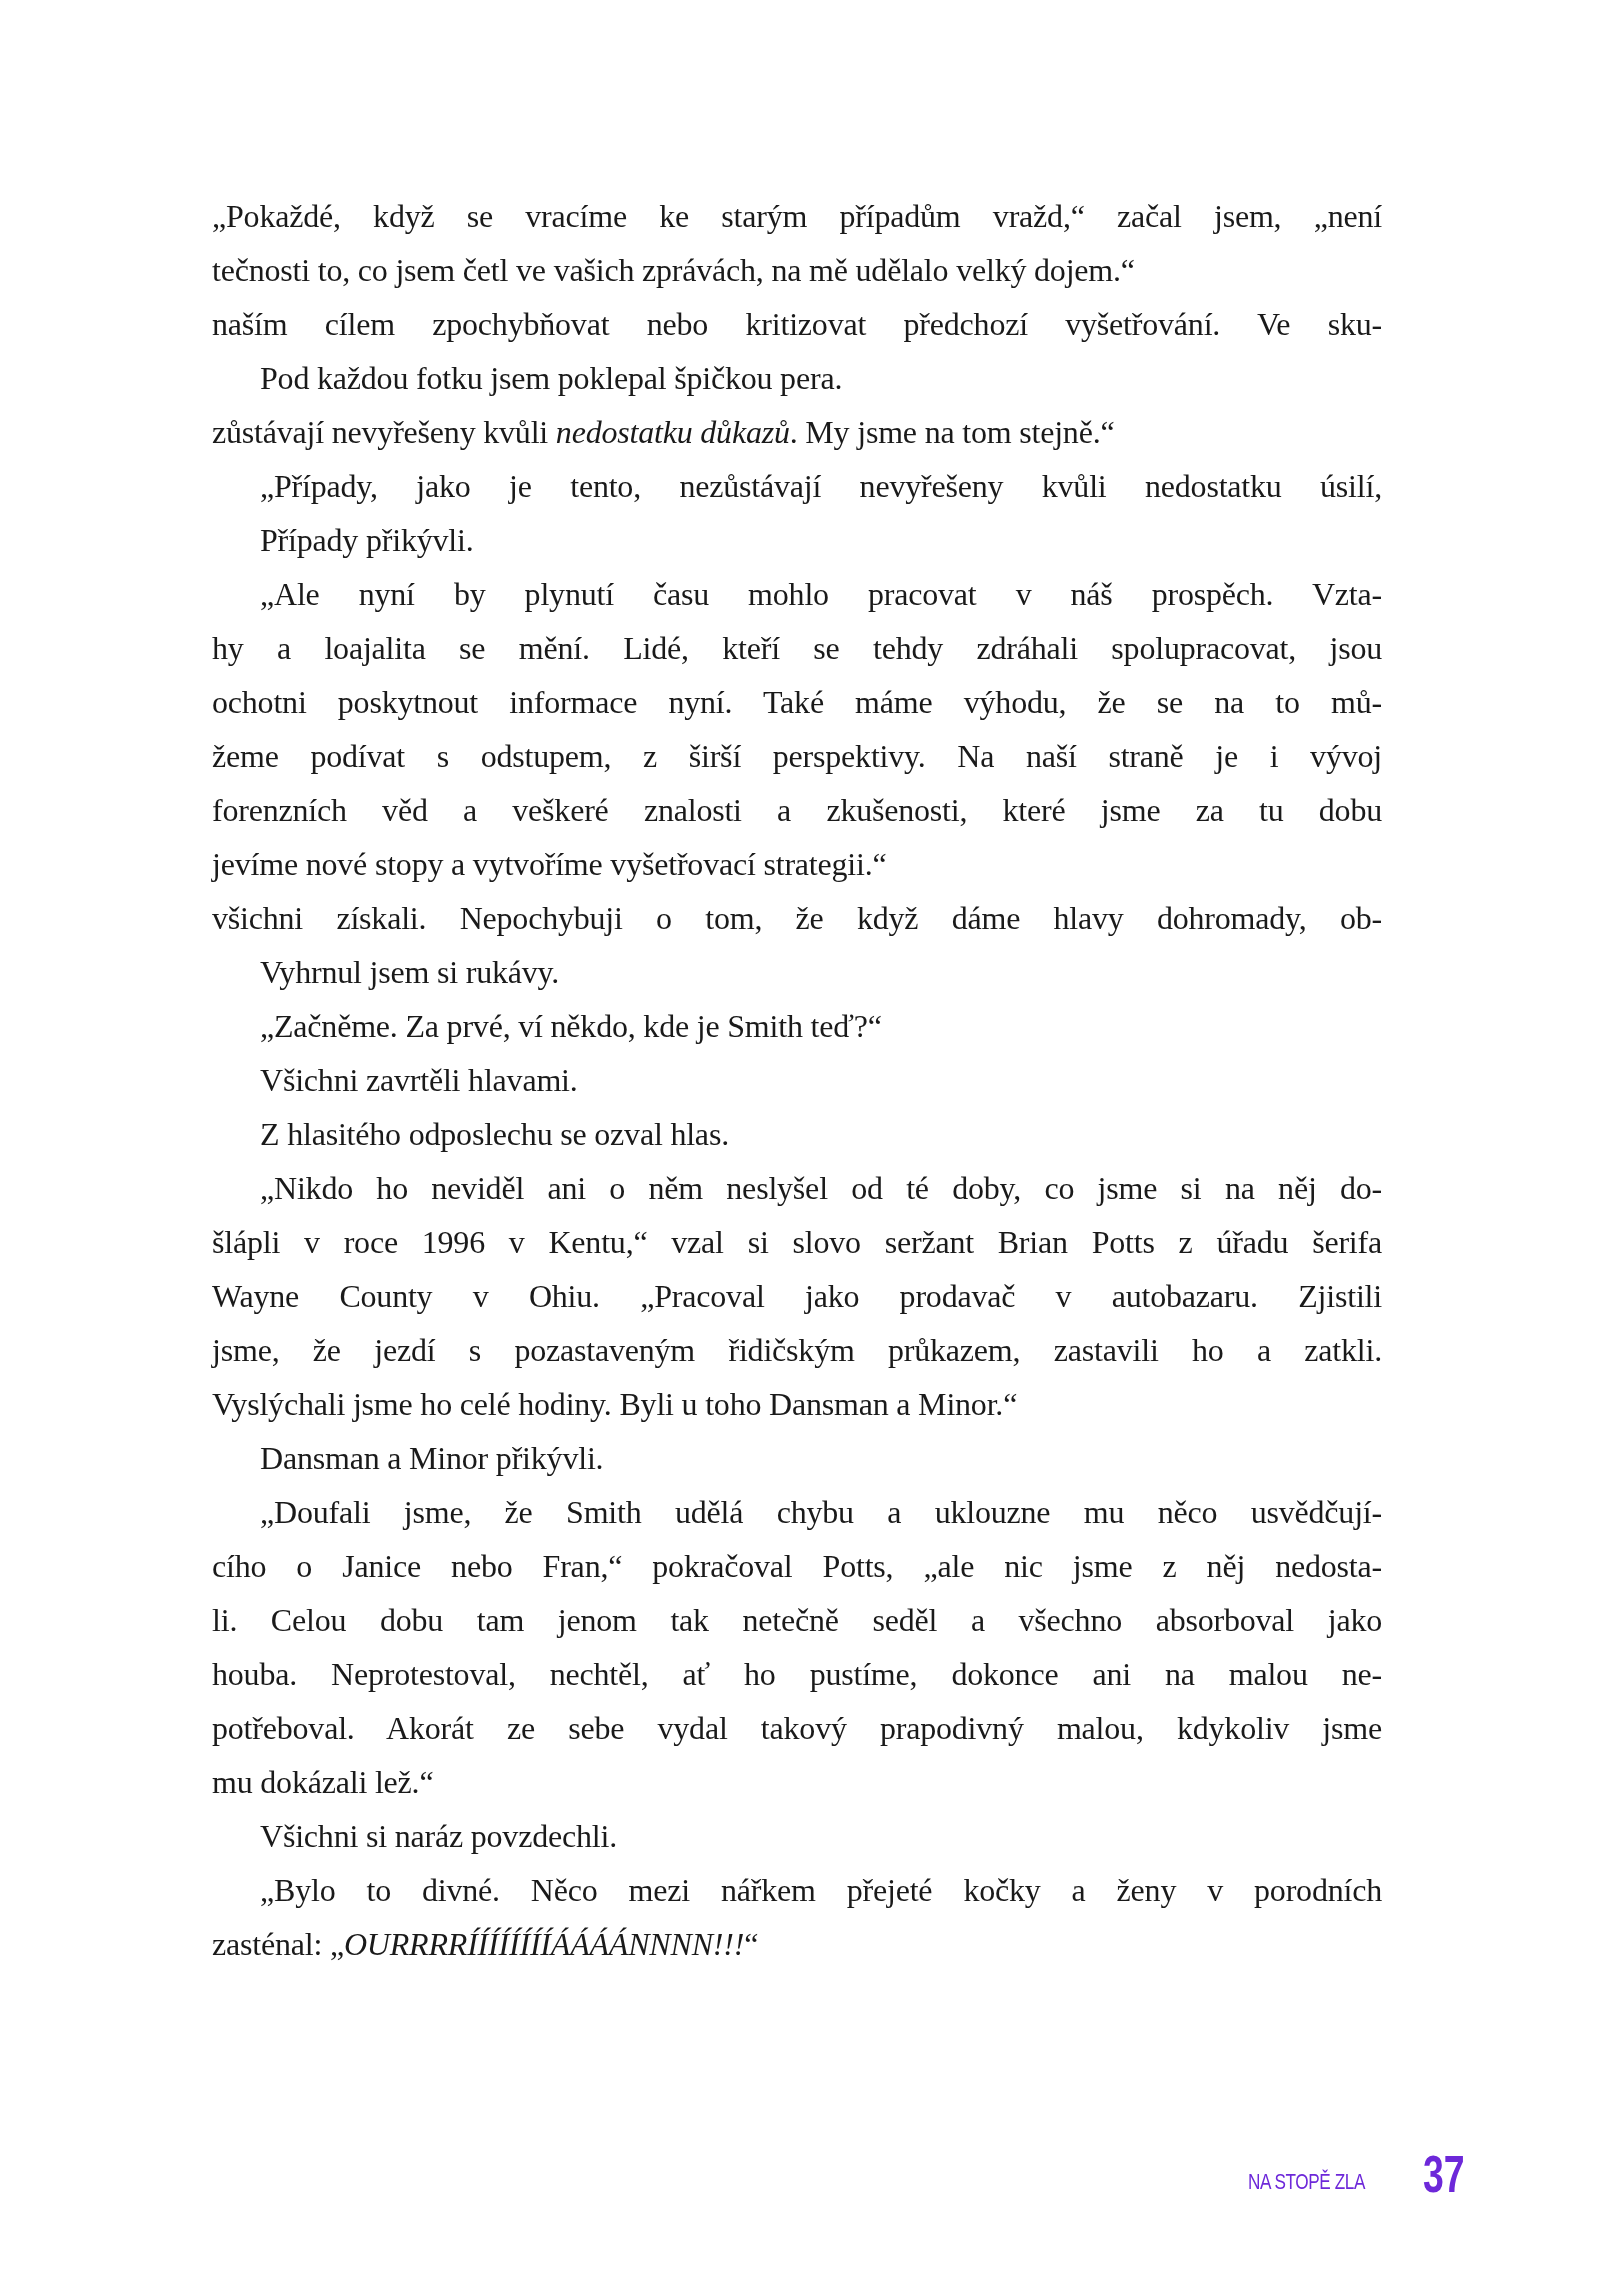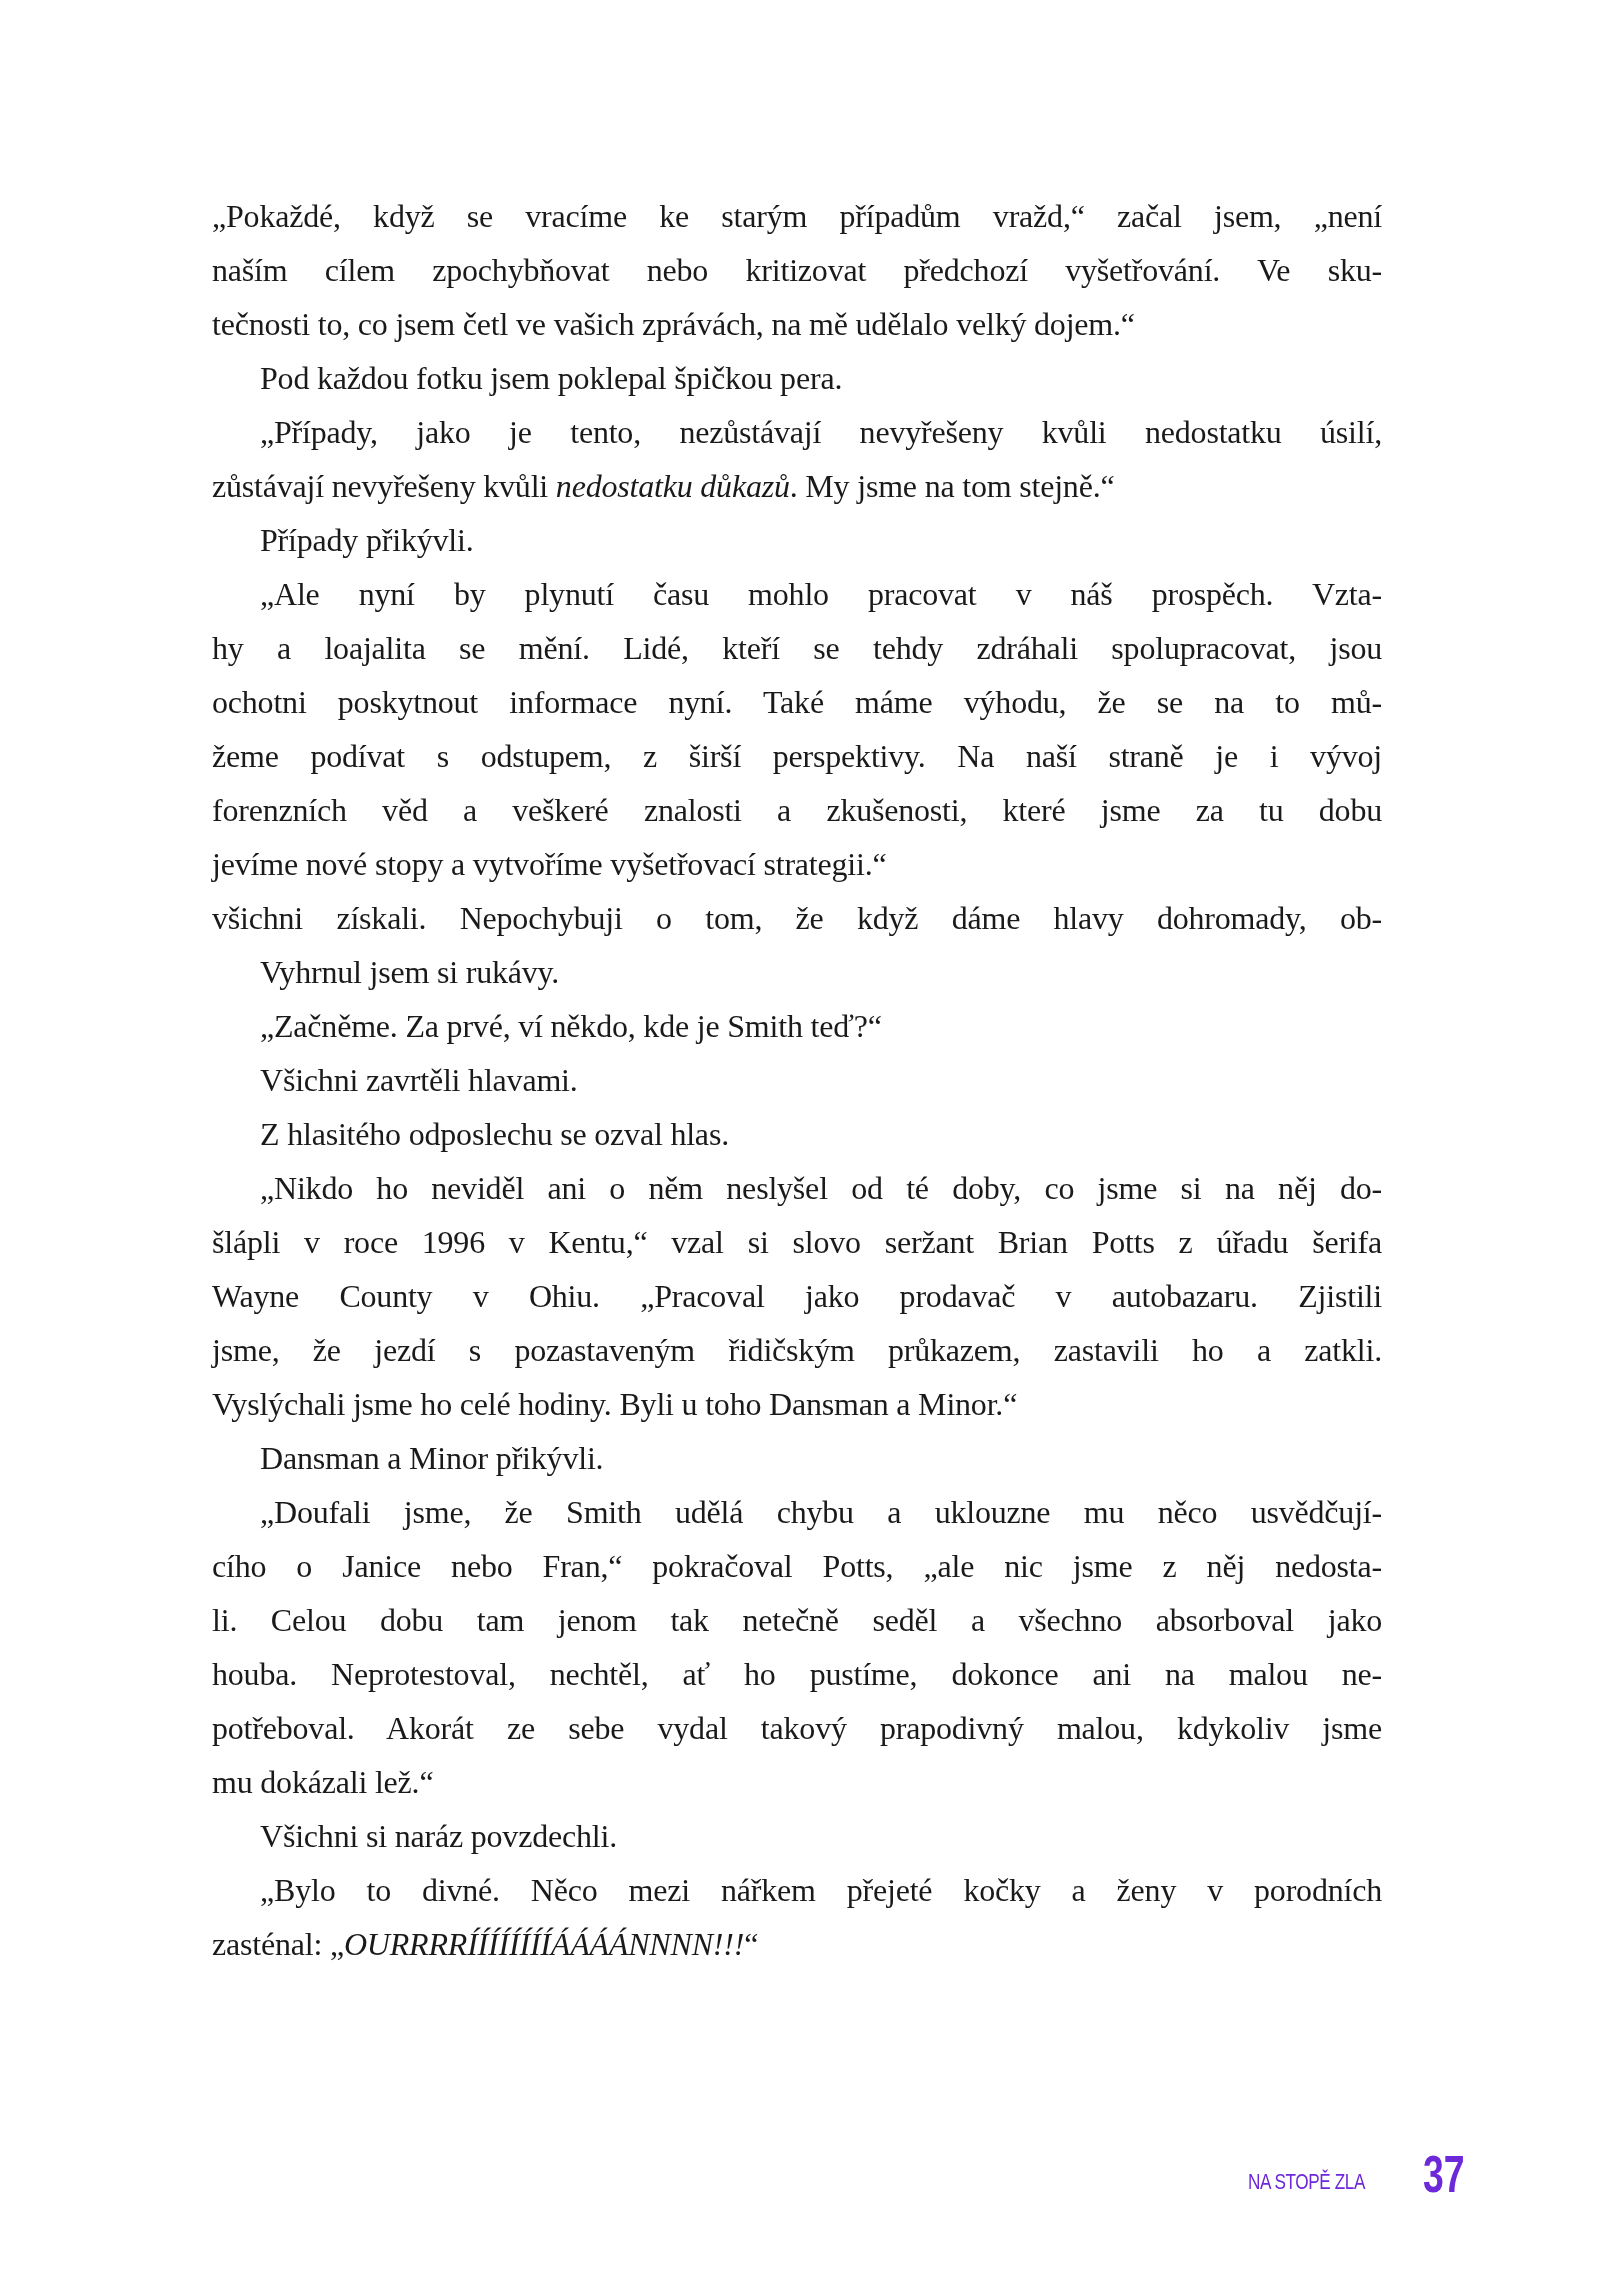--- a/index.html
+++ b/index.html
@@ -69,25 +69,25 @@
       transform: scaleX(0.72);
       transform-origin: left center;
       line-height: 1;
     }
   </style>
 </head>
 <body>
 
 <div class="page">
   <span class="line">„Pokaždé, když se vracíme ke starým případům vražd,“ začal jsem, „není</span>
+  <span class="line last">tečnosti to, co jsem četl ve vašich zprávách, na mě udělalo velký dojem.“</span>
   <span class="line">naším cílem zpochybňovat nebo kritizovat předchozí vyšetřování. Ve sku-</span>
-  <span class="line last">tečnosti to, co jsem četl ve vašich zprávách, na mě udělalo velký dojem.“</span>
   <span class="line last indent">Pod každou fotku jsem poklepal špičkou pera.</span>
+  <span class="line last"><span>zůstávají nevyřešeny kvůli </span><em>nedostatku důkazů</em><span>. My jsme na tom stejně.“</span></span>
   <span class="line indent">„Případy, jako je tento, nezůstávají nevyřešeny kvůli nedostatku úsilí,</span>
-  <span class="line last"><span>zůstávají nevyřešeny kvůli </span><em>nedostatku důkazů</em><span>. My jsme na tom stejně.“</span></span>
   <span class="line last indent">Případy přikývli.</span>
   <span class="line indent">„Ale nyní by plynutí času mohlo pracovat v náš prospěch. Vzta-</span>
   <span class="line">hy a loajalita se mění. Lidé, kteří se tehdy zdráhali spolupracovat, jsou</span>
   <span class="line">ochotni poskytnout informace nyní. Také máme výhodu, že se na to mů-</span>
   <span class="line">žeme podívat s odstupem, z širší perspektivy. Na naší straně je i vývoj</span>
   <span class="line">forenzních věd a veškeré znalosti a zkušenosti, které jsme za tu dobu</span>
   <span class="line last">jevíme nové stopy a vytvoříme vyšetřovací strategii.“</span>
   <span class="line">všichni získali. Nepochybuji o tom, že když dáme hlavy dohromady, ob-</span>
   <span class="line last indent">Vyhrnul jsem si rukávy.</span>
   <span class="line last indent">„Začněme. Za prvé, ví někdo, kde je Smith teď?“</span>

